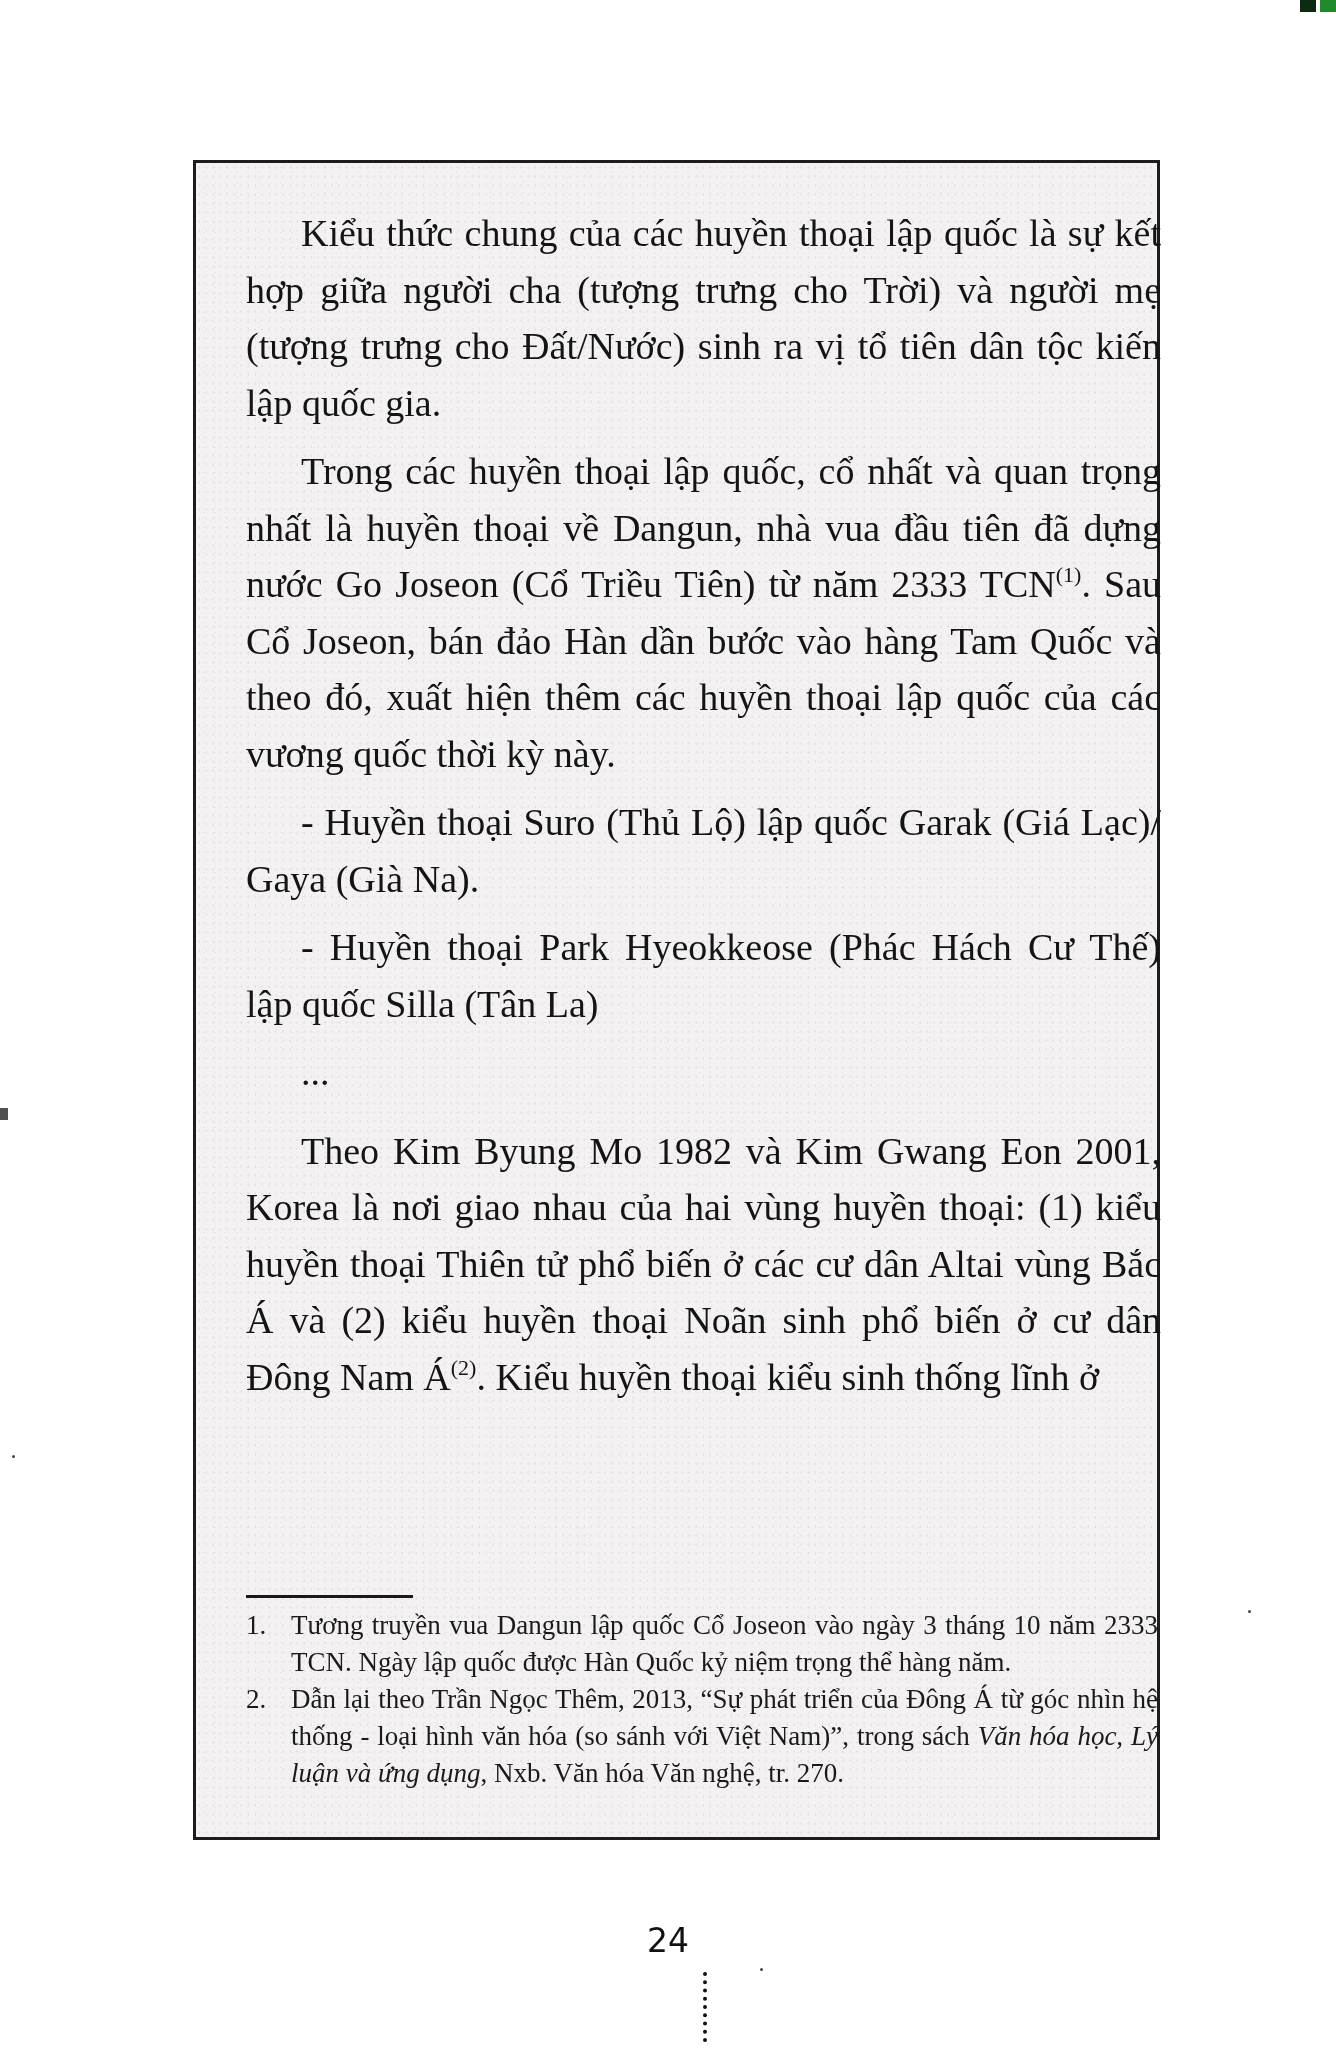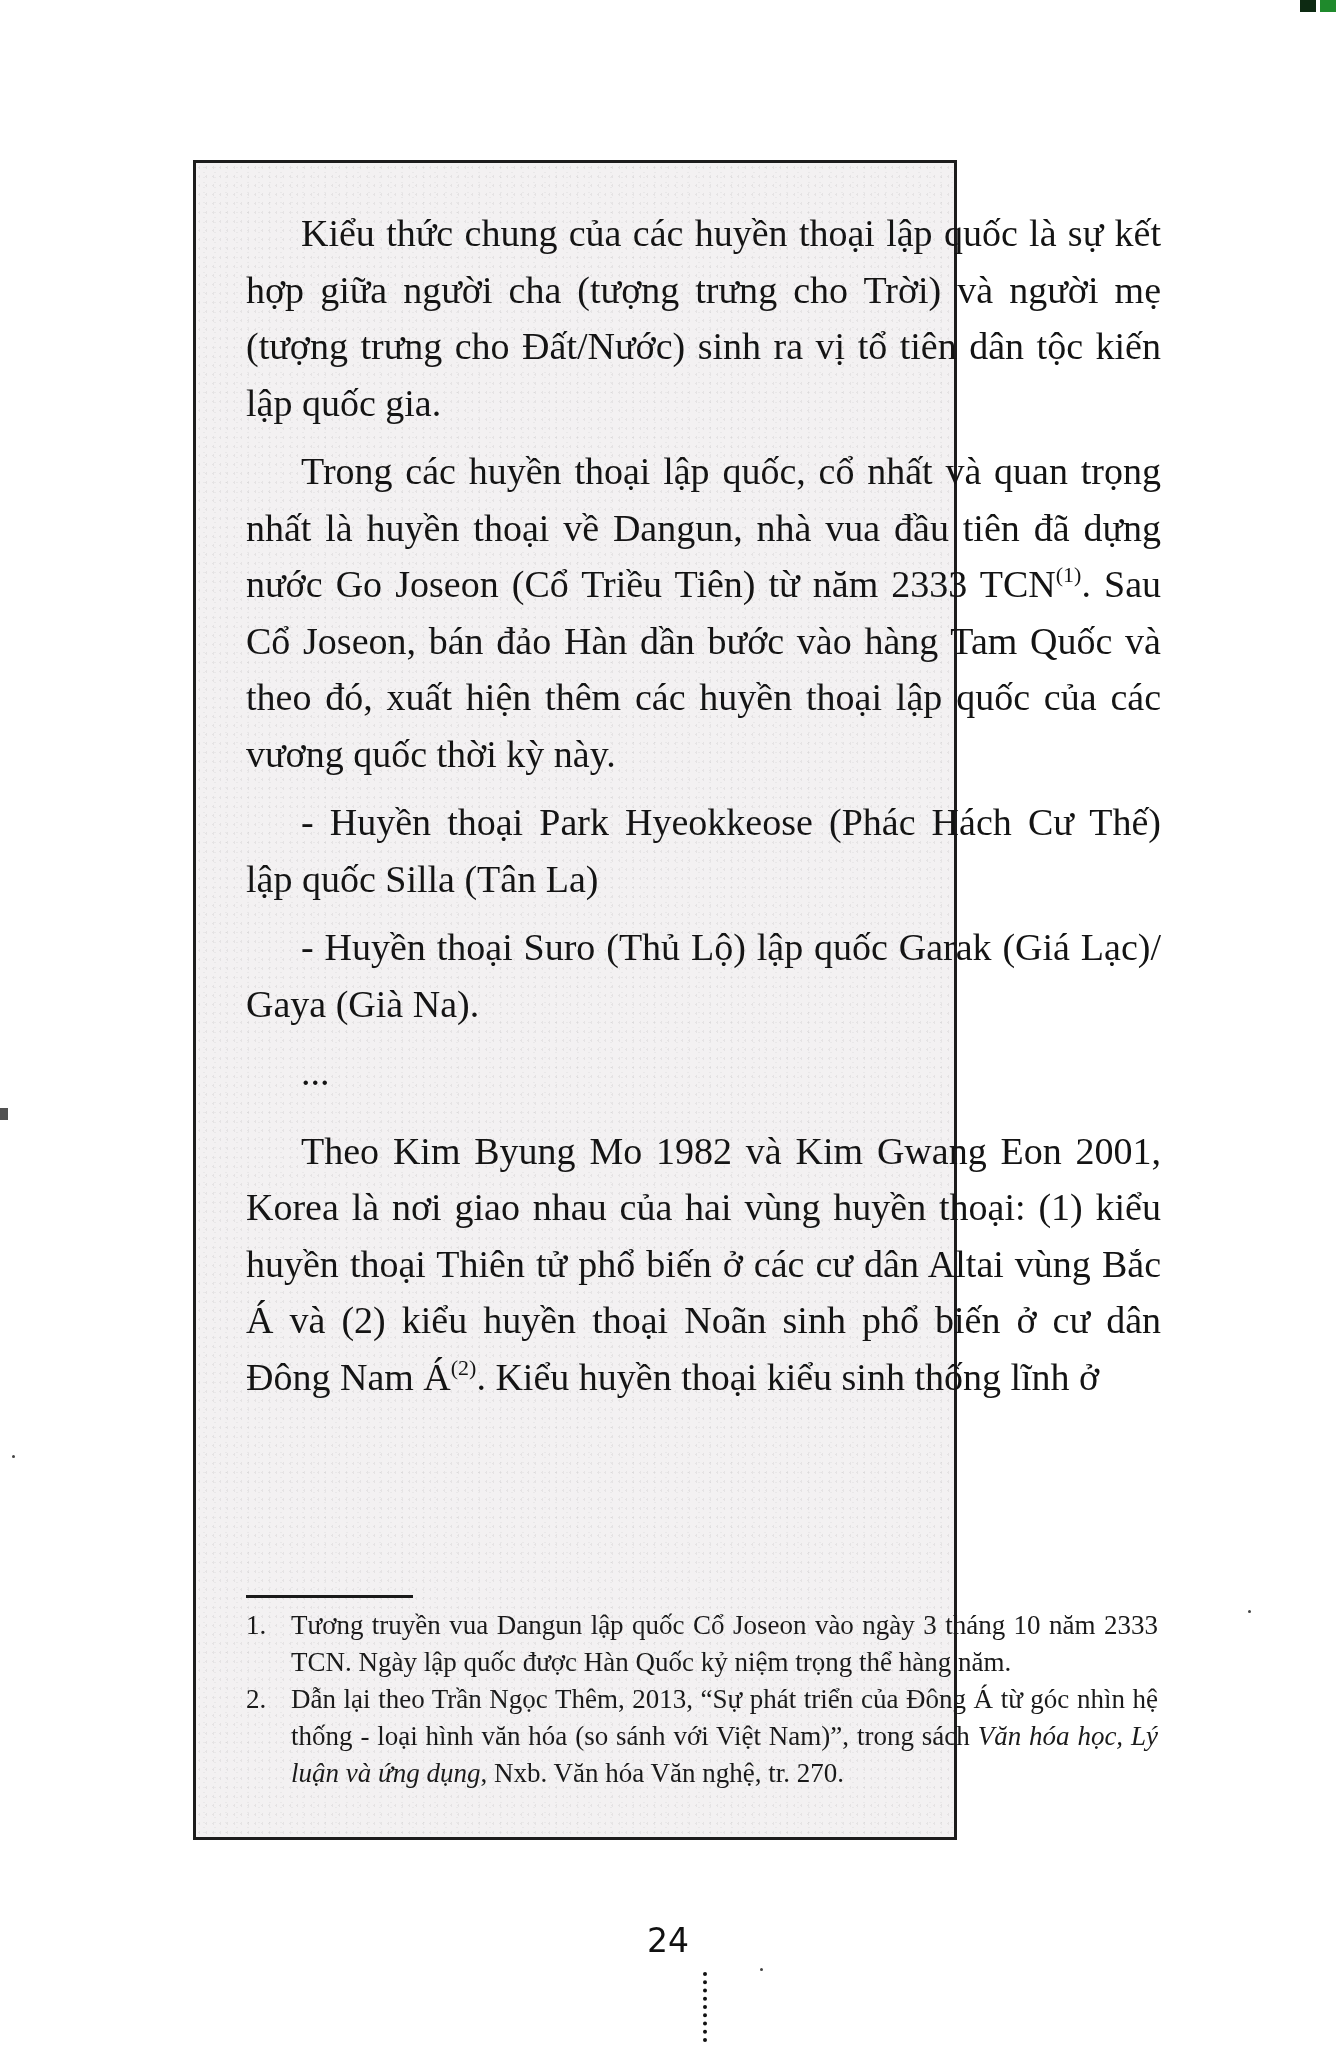--- a/index.html
+++ b/index.html
@@ -40,21 +40,21 @@
       width: 8px;
       height: 12px;
       background: #333;
       opacity: 0.85;
     }
 
     .page-box {
       position: absolute;
       left: 193px;
       top: 160px;
-      width: 764px;
+      width: 967px;
       height: 1680px;
       border: 3px solid #1c1c1c;
       background-color: #f3f1f2;
       background-image:
         radial-gradient(rgba(0,0,0,0.06) 1px, transparent 1px),
         radial-gradient(rgba(0,0,0,0.04) 1px, transparent 1px);
       background-size: 7px 9px, 11px 5px;
       background-position: 0 0, 3px 2px;
       box-sizing: border-box;
     }
@@ -149,22 +149,22 @@
   <span class="dark"></span>
   <span class="green"></span>
 </div>
 
 <div class="left-edge-mark"></div>
 
 <div class="page-box">
   <div class="body-text">
     <p class="para">Kiểu thức chung của các huyền thoại lập quốc là sự kết hợp giữa người cha (tượng trưng cho Trời) và người mẹ (tượng trưng cho Đất/Nước) sinh ra vị tổ tiên dân tộc kiến lập quốc gia.</p>
     <p class="para"><span>Trong các huyền thoại lập quốc, cổ nhất và quan trọng nhất là huyền thoại về Dangun, nhà vua đầu tiên đã dựng nước Go Joseon (Cổ Triều Tiên) từ năm 2333 TCN</span><sup class="fnref">(1)</sup><span>. Sau Cổ Joseon, bán đảo Hàn dần bước vào hàng Tam Quốc và theo đó, xuất hiện thêm các huyền thoại lập quốc của các vương quốc thời kỳ này.</span></p>
+    <p class="para tight">- Huyền thoại Suro (Thủ Lộ) lập quốc Garak (Giá Lạc)/ Gaya (Già Na).</p>
     <p class="para tight">- Huyền thoại Park Hyeokkeose (Phác Hách Cư Thế) lập quốc Silla (Tân La)</p>
-    <p class="para tight">- Huyền thoại Suro (Thủ Lộ) lập quốc Garak (Giá Lạc)/ Gaya (Già Na).</p>
     <p class="ellipsis-line">...</p>
     <p class="para"><span>Theo Kim Byung Mo 1982 và Kim Gwang Eon 2001, Korea là nơi giao nhau của hai vùng huyền thoại: (1) kiểu huyền thoại Thiên tử phổ biến ở các cư dân Altai vùng Bắc Á và (2) kiểu huyền thoại Noãn sinh phổ biến ở cư dân Đông Nam Á</span><sup class="fnref">(2)</sup><span>. Kiểu huyền thoại kiểu sinh thống lĩnh ở</span></p>
   </div>
 
   <div class="footnote-rule"></div>
 
   <div class="footnotes">
     <div class="fn">
       <span class="fn-num">1.</span>
       <span class="fn-text">Tương truyền vua Dangun lập quốc Cổ Joseon vào ngày 3 tháng 10 năm 2333 TCN. Ngày lập quốc được Hàn Quốc kỷ niệm trọng thể hàng năm.</span>

